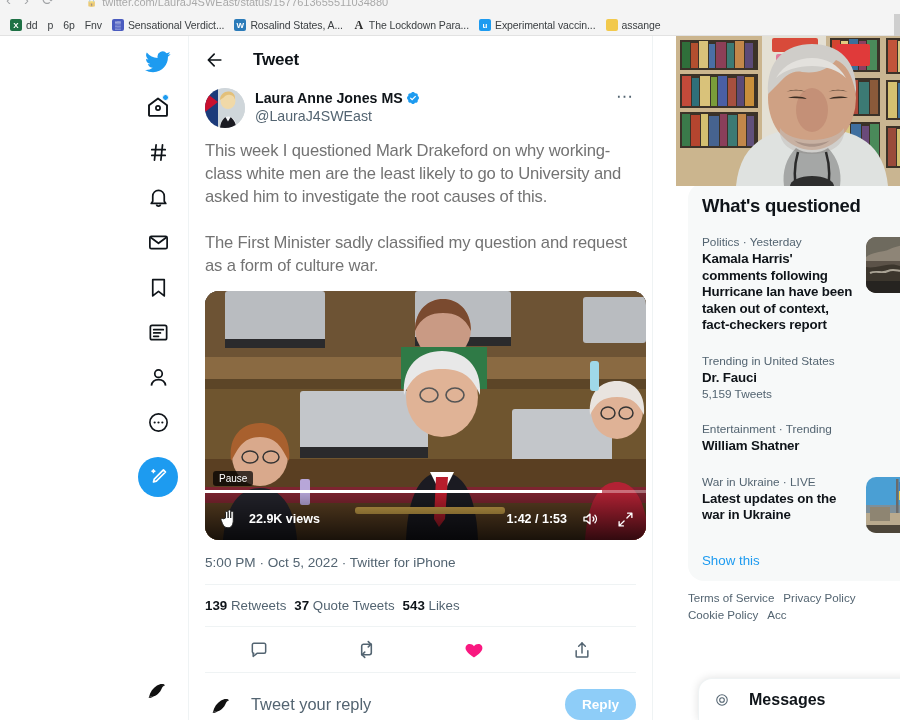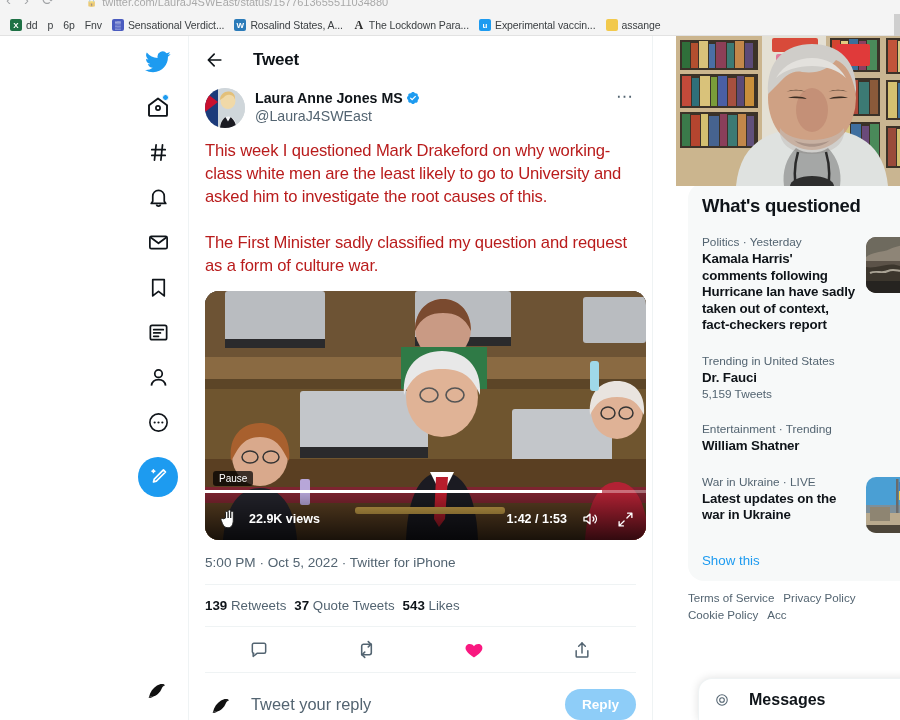--- a/index.html
+++ b/index.html
@@ -113,21 +113,21 @@
     display: flex; align-items: center; gap: 3px;
   }
   .verified { width: 14px; height: 14px; flex: 0 0 14px; }
   .author-handle { font-size: 14.2px; color: #536471; line-height: 18px; }
   .more-dots {
     color: #536471; font-size: 17px; line-height: 10px; letter-spacing: 1px;
     padding: 4px 2px; align-self: flex-start;
   }
 
   .tweet-text {
-    font-size: 16.6px; line-height: 23px; color: #b91c1c;
+    font-size: 16.6px; line-height: 23px; color: #737373;
     padding-top: 11px; letter-spacing: -.15px; white-space: pre-wrap;
   }
 
   .video-wrap {
     margin-top: 14px; width: 441px; height: 249px;
     border-radius: 14px; overflow: hidden; position: relative;
     background: #15202b;
   }
   .video-scene { position: absolute; inset: 0; overflow: hidden; }
   .pause-tip {
@@ -612,21 +612,21 @@
         <button class="follow-btn">Follow</button>
       </div>
       <div class="pc-bio">Shadow Minister for Education · Member of the Welsh Parliament for South Wales East · Chairman of CPG on Sport · Sport lover &amp; Mummy of 2 boys · Views my own</div>
 
       <div class="panel" style="margin-top:14px">
         <div class="panel-title">What's questioned</div>
         <div id="trends">
             <div class="trend">
               <div class="trend-main">
                 <div class="trend-cat">Politics · Yesterday</div>
-                <div class="trend-name">Kamala Harris' comments following Hurricane Ian have sadly taken out of context, fact-checkers report</div>
+                <div class="trend-name">Kamala Harris' comments following Hurricane Ian have been taken out of context, fact-checkers report</div>
               </div>
               <div class="trend-thumb"><svg width="56" height="56" viewBox="0 0 56 56">
                   <rect width="56" height="56" fill="#5b5248"></rect>
                   <rect y="0" width="56" height="20" fill="#6e6a5e"></rect>
                   <path d="M0 20c8-6 16-4 24-8s20-6 32-2v14H0z" fill="#8e8577"></path>
                   <path d="M0 30c10 2 20-4 30-2s18 6 26 4v24H0z" fill="#3c362d"></path>
                   <path d="M4 36c6-3 12 1 18-2s14 2 20-1" stroke="#a9a294" stroke-width="2" fill="none"></path>
                   <rect y="44" width="56" height="12" fill="#262320"></rect>
                 </svg></div>
             </div>

